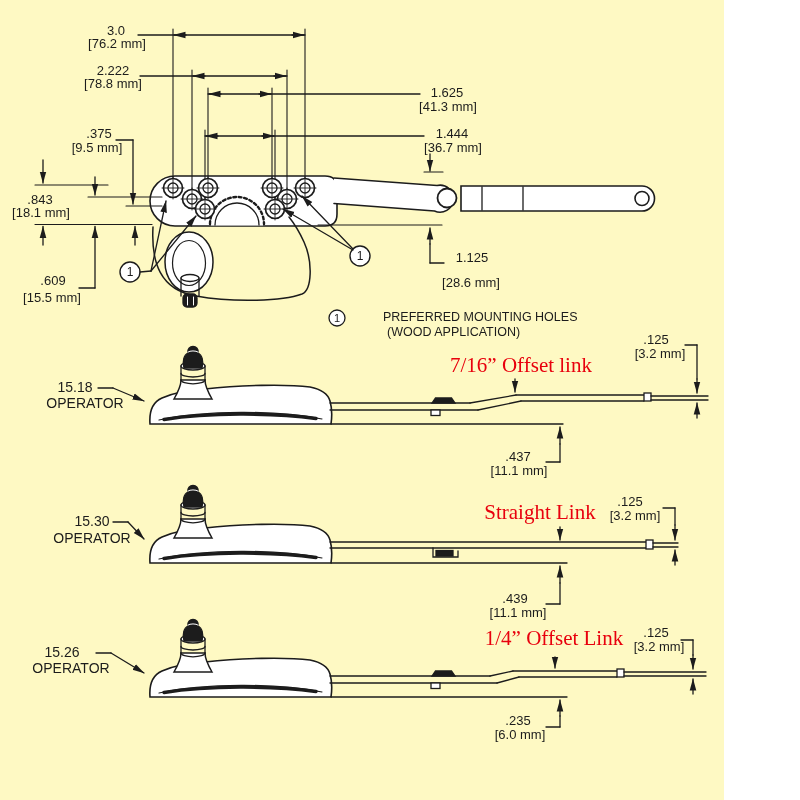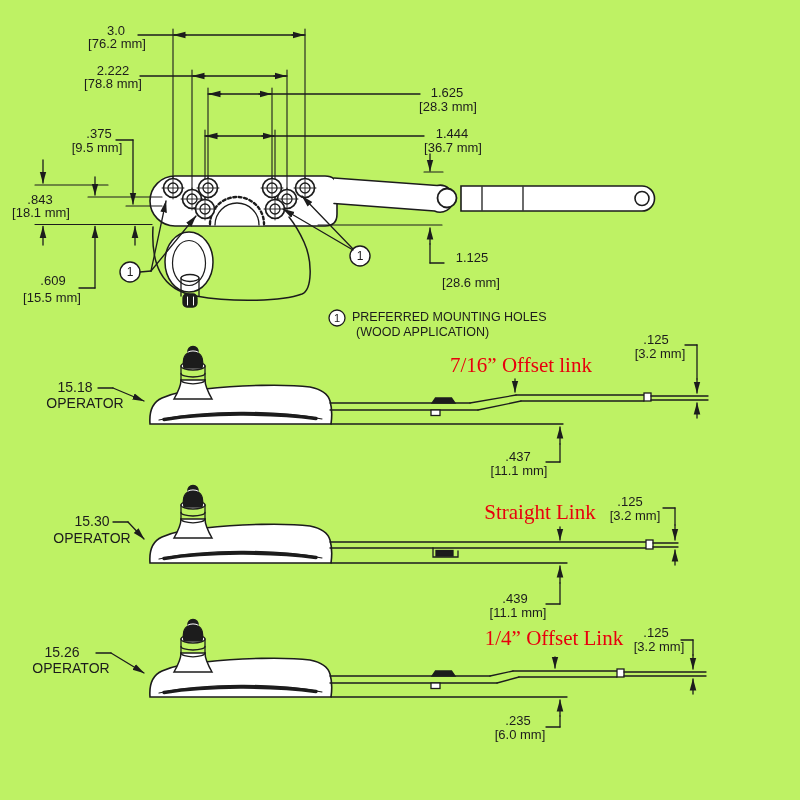--- a/index.html
+++ b/index.html
@@ -1,22 +1,22 @@
 <!DOCTYPE html>
 <html><head>
 <meta charset="utf-8">
 <style>
   html,body{margin:0;padding:0;background:#fff;}
-  #stage{position:relative;width:800px;height:800px;background:#bef264;overflow:hidden;
+  #stage{position:relative;width:724px;height:800px;background:#fef9c3;overflow:hidden;
          font-family:"Liberation Sans",sans-serif;color:#1c1c1c;}
   #draw{position:absolute;left:0;top:0;}
   .lbl{position:absolute;font-size:13px;line-height:13px;white-space:nowrap;
        transform:translate(-50%,-50%);text-align:center;color:#1c1c1c;}
   .note-line{position:absolute;font-size:12.5px;line-height:13px;white-space:nowrap;
-       transform:translate(0,-50%);color:#1c1c1c;}
+       transform:translate(0,-50%);color:#1c1c1c;margin-left:31px;}
   .op{position:absolute;font-size:14px;line-height:14px;white-space:nowrap;
        transform:translate(-50%,-50%);color:#1c1c1c;}
   .red{position:absolute;font-family:"Liberation Serif",serif;font-size:21px;line-height:21px;
        white-space:nowrap;transform:translate(-50%,-50%);color:#e8000d;text-align:right;}
   .co{position:absolute;font-size:12px;line-height:12px;transform:translate(-50%,-50%);color:#1c1c1c;}
   .co-sm{font-size:11px;line-height:11px;}
 </style>
 </head>
 <body>
 
@@ -249,21 +249,21 @@
     <line x1="96" y1="653" x2="111" y2="653"></line>
     <line x1="111" y1="653" x2="144" y2="673" marker-end="url(#ah)"></line>
   </g>
 </svg>
 
 <div class="lbl" style="left:116px;top:30px">3.0</div>
 <div class="lbl" style="left:117px;top:43px">[76.2 mm]</div>
 <div class="lbl" style="left:113px;top:70px">2.222</div>
 <div class="lbl" style="left:113px;top:83px">[78.8 mm]</div>
 <div class="lbl" style="left:447px;top:92px">1.625</div>
-<div class="lbl" style="left:448px;top:106px">[28.3 mm]</div>
+<div class="lbl" style="left:448px;top:106px">[41.3 mm]</div>
 <div class="lbl" style="left:452px;top:133px">1.444</div>
 <div class="lbl" style="left:453px;top:147px">[36.7 mm]</div>
 <div class="lbl" style="left:99px;top:133px">.375</div>
 <div class="lbl" style="left:97px;top:147px">[9.5 mm]</div>
 <div class="lbl" style="left:40px;top:199px">.843</div>
 <div class="lbl" style="left:41px;top:212px">[18.1 mm]</div>
 <div class="lbl" style="left:53px;top:280px">.609</div>
 <div class="lbl" style="left:52px;top:297px">[15.5 mm]</div>
 <div class="lbl" style="left:472px;top:257px">1.125</div>
 <div class="lbl" style="left:471px;top:282px">[28.6 mm]</div>

